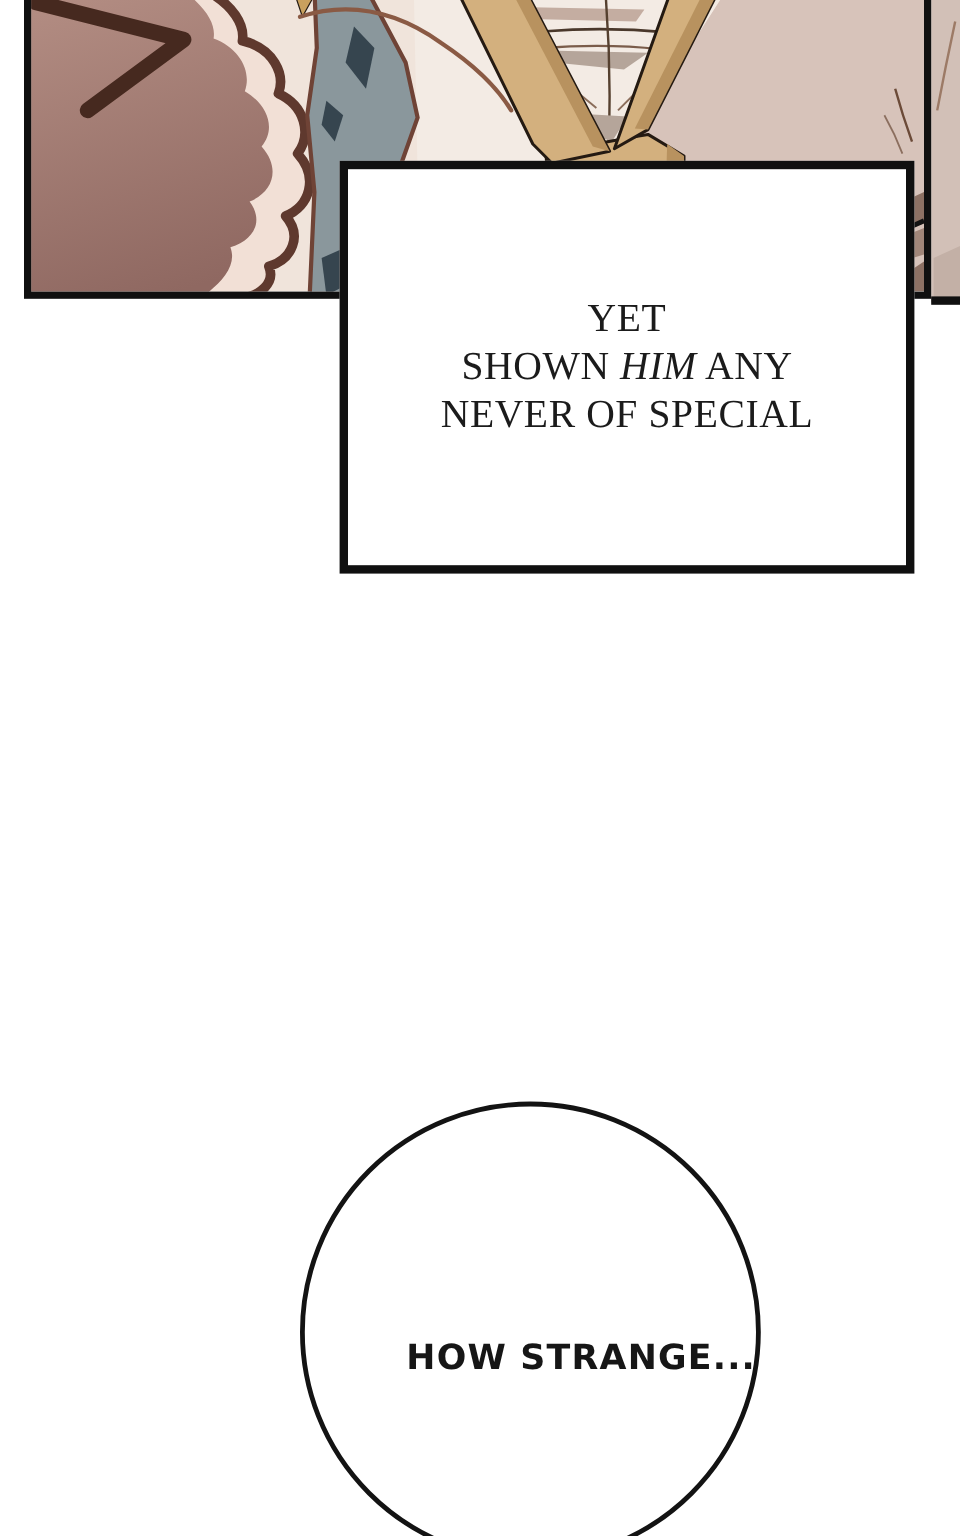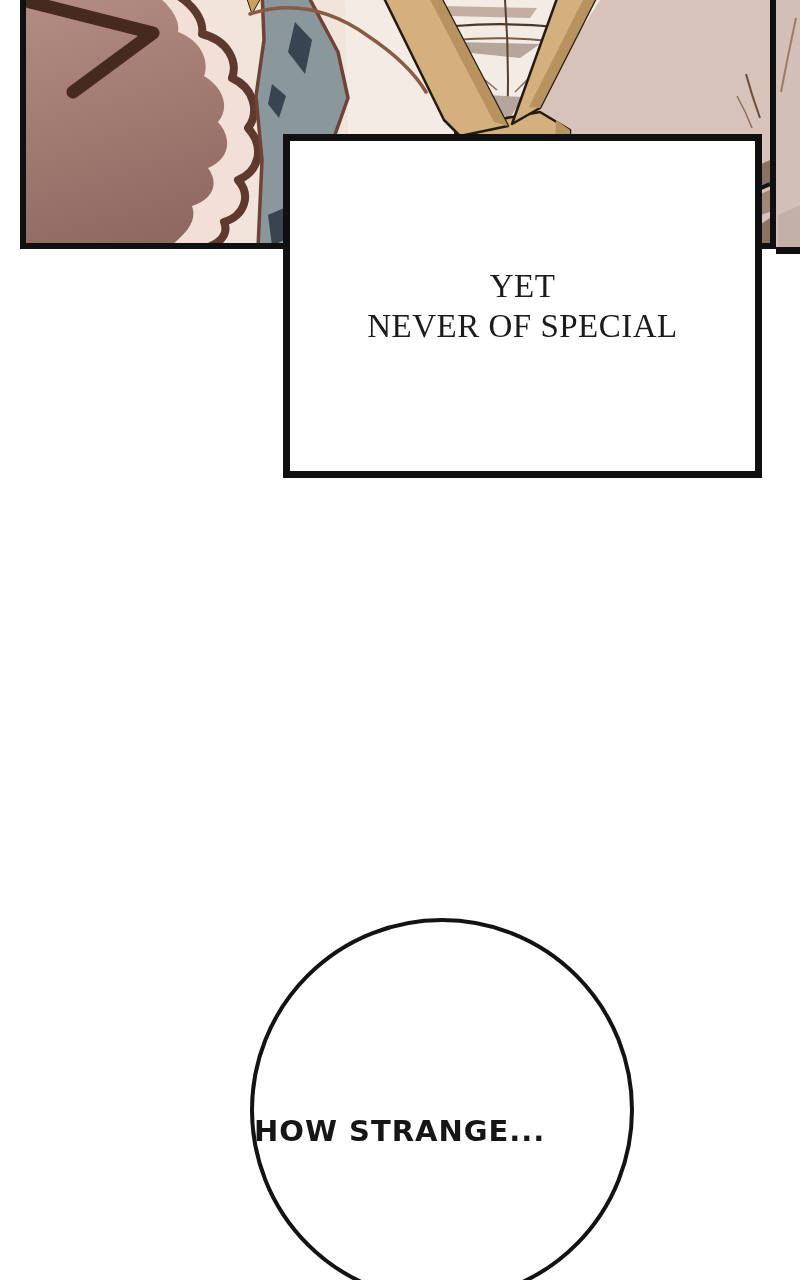--- a/index.html
+++ b/index.html
@@ -26,21 +26,21 @@
   .narration p{margin:0;white-space:nowrap;}
   .narration em{font-style:italic;}
 
   
   .bubble{
     position:absolute;left:250px;top:918px;width:384px;height:384px;
     box-sizing:border-box;background:#ffffff;border:4px solid #131313;
     border-radius:50%;z-index:2;
   }
   .bubble .speech{
-    position:absolute;left:0;top:192px;width:100%;text-align:left;
+    position:absolute;left:0;top:192px;width:100%;text-align:right;
     font-family:"DejaVu Sans", sans-serif;font-weight:700;
     font-size:29px;letter-spacing:1px;color:#161616;white-space:nowrap;
   }
 </style>
 </head>
 <body>
 
 <div class="page">
 
   <div class="panel-wrap">
@@ -129,20 +129,21 @@
           <polygon points="755,228 770,218 770,243 758,243" fill="#8d7164"></polygon>
         </g>
       </g>
 
       <rect x="23" y="-15" width="750" height="261" fill="none" stroke-width="6" stroke="#101010"></rect>
     </svg>
   </div>
 
   <div class="narration">
     <p>YET</p>
+    <p><span>SHOWN </span><em>HIM</em><span> ANY</span></p>
     <p>NEVER OF SPECIAL</p>
   </div>
 
   <div class="bubble">
     <span class="speech">HOW STRANGE...</span>
   </div>
 
 </div>
 
 </body></html>

